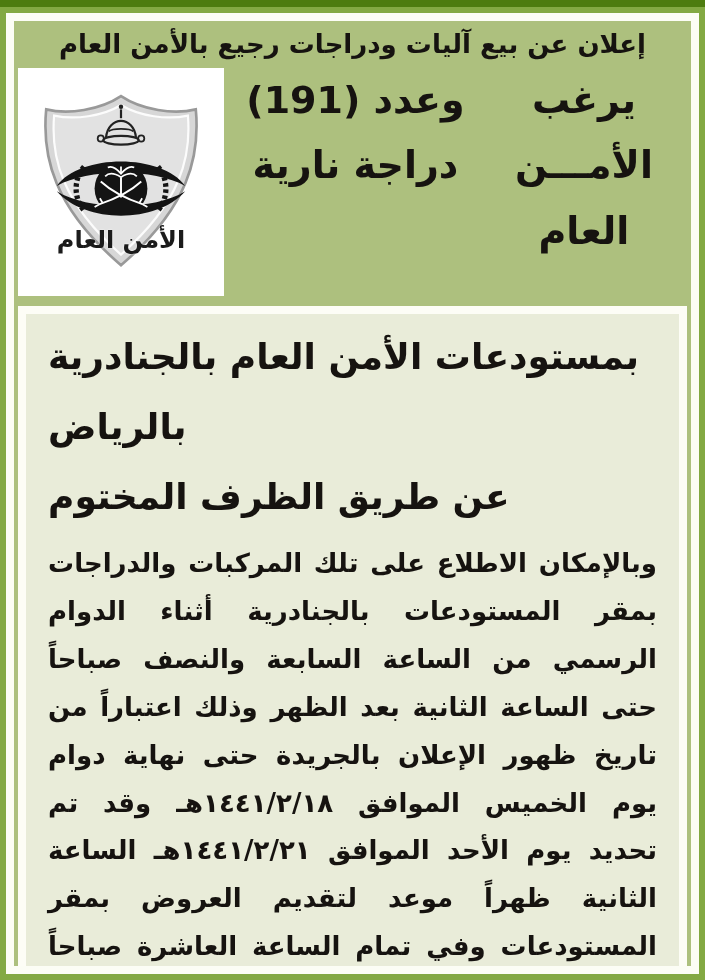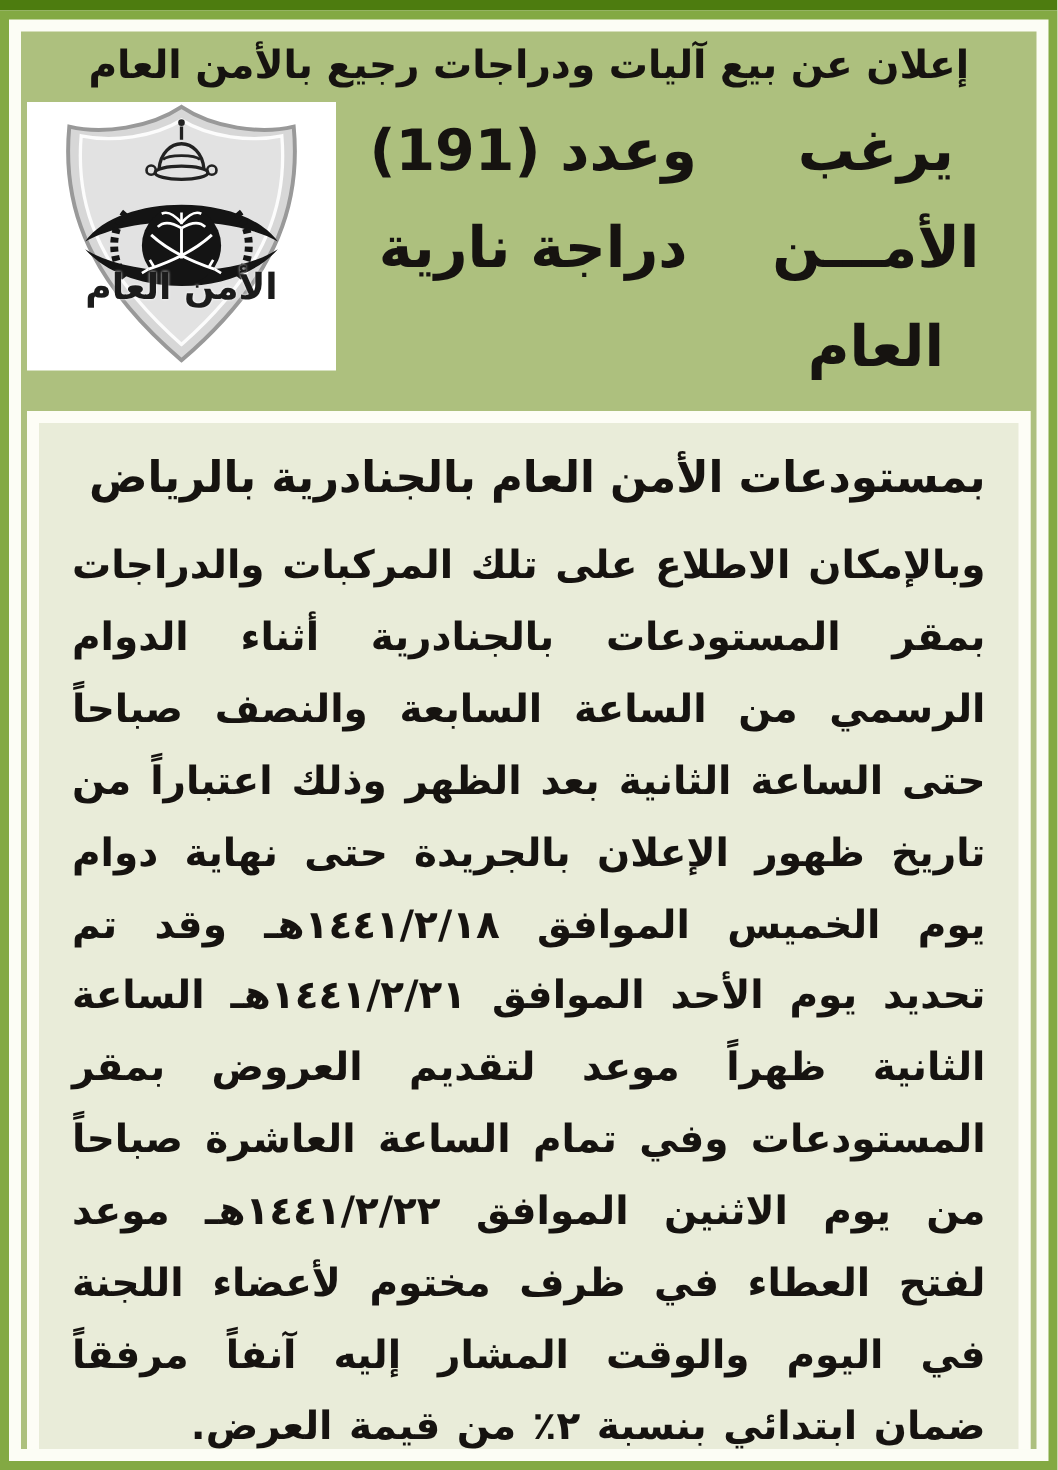--- a/index.html
+++ b/index.html
@@ -52,21 +52,21 @@
     text-align: center;
     font-weight: bold;
     font-size: 38px;
     line-height: 1.72;
     color: #161310;
     padding-left: 6px;
   }
   .emblem-box {
     flex: none;
     width: 206px;
-    height: 179px;
+    height: 228px;
     background: #ffffff;
     position: relative;
     display: flex;
     align-items: center;
     justify-content: center;
   }
   .emblem-caption {
     position: absolute;
     bottom: 42px;
     right: 0;
@@ -79,23 +79,23 @@
   }
   .panel {
     flex: 1;
     margin: 10px 4px 14px;
     background: #e9ecd9;
     border: 8px solid #fdfdf6;
     padding: 8px 22px 8px;
     box-sizing: border-box;
   }
   .panel-heading {
-    text-align: right;
+    text-align: left;
     font-weight: bold;
-    font-size: 29px;
+    font-size: 36px;
     line-height: 1.95;
     color: #161310;
   }
   .panel-paragraph {
     margin-top: 8px;
     font-weight: bold;
     font-size: 26px;
     line-height: 1.84;
     color: #161310;
     text-align: justify;
@@ -153,19 +153,20 @@
             </g>
           </svg>
           <div class="emblem-caption">الأمن العام</div>
         </div>
 
       </div>
 
       <div class="panel">
         <div class="panel-heading">
           <div>بمستودعات الأمن العام بالجنادرية بالرياض</div>
+          <div>عن طريق الظرف المختوم</div>
         </div>
         <div class="panel-paragraph">وبالإمكان الاطلاع على تلك المركبات والدراجات بمقر المستودعات بالجنادرية أثناء الدوام الرسمي من الساعة السابعة والنصف صباحاً حتى الساعة الثانية بعد الظهر وذلك اعتباراً من تاريخ ظهور الإعلان بالجريدة حتى نهاية دوام يوم الخميس الموافق ١٤٤١/٢/١٨هـ وقد تم تحديد يوم الأحد الموافق ١٤٤١/٢/٢١هـ الساعة الثانية ظهراً موعد لتقديم العروض بمقر المستودعات وفي تمام الساعة العاشرة صباحاً من يوم الاثنين الموافق ١٤٤١/٢/٢٢هـ موعد لفتح العطاء في ظرف مختوم لأعضاء اللجنة في اليوم والوقت المشار إليه آنفاً مرفقاً ضمان ابتدائي بنسبة ٢٪ من قيمة العرض.</div>
       </div>
 
     </div>
   </div>
 </div>
 
 </body></html>

